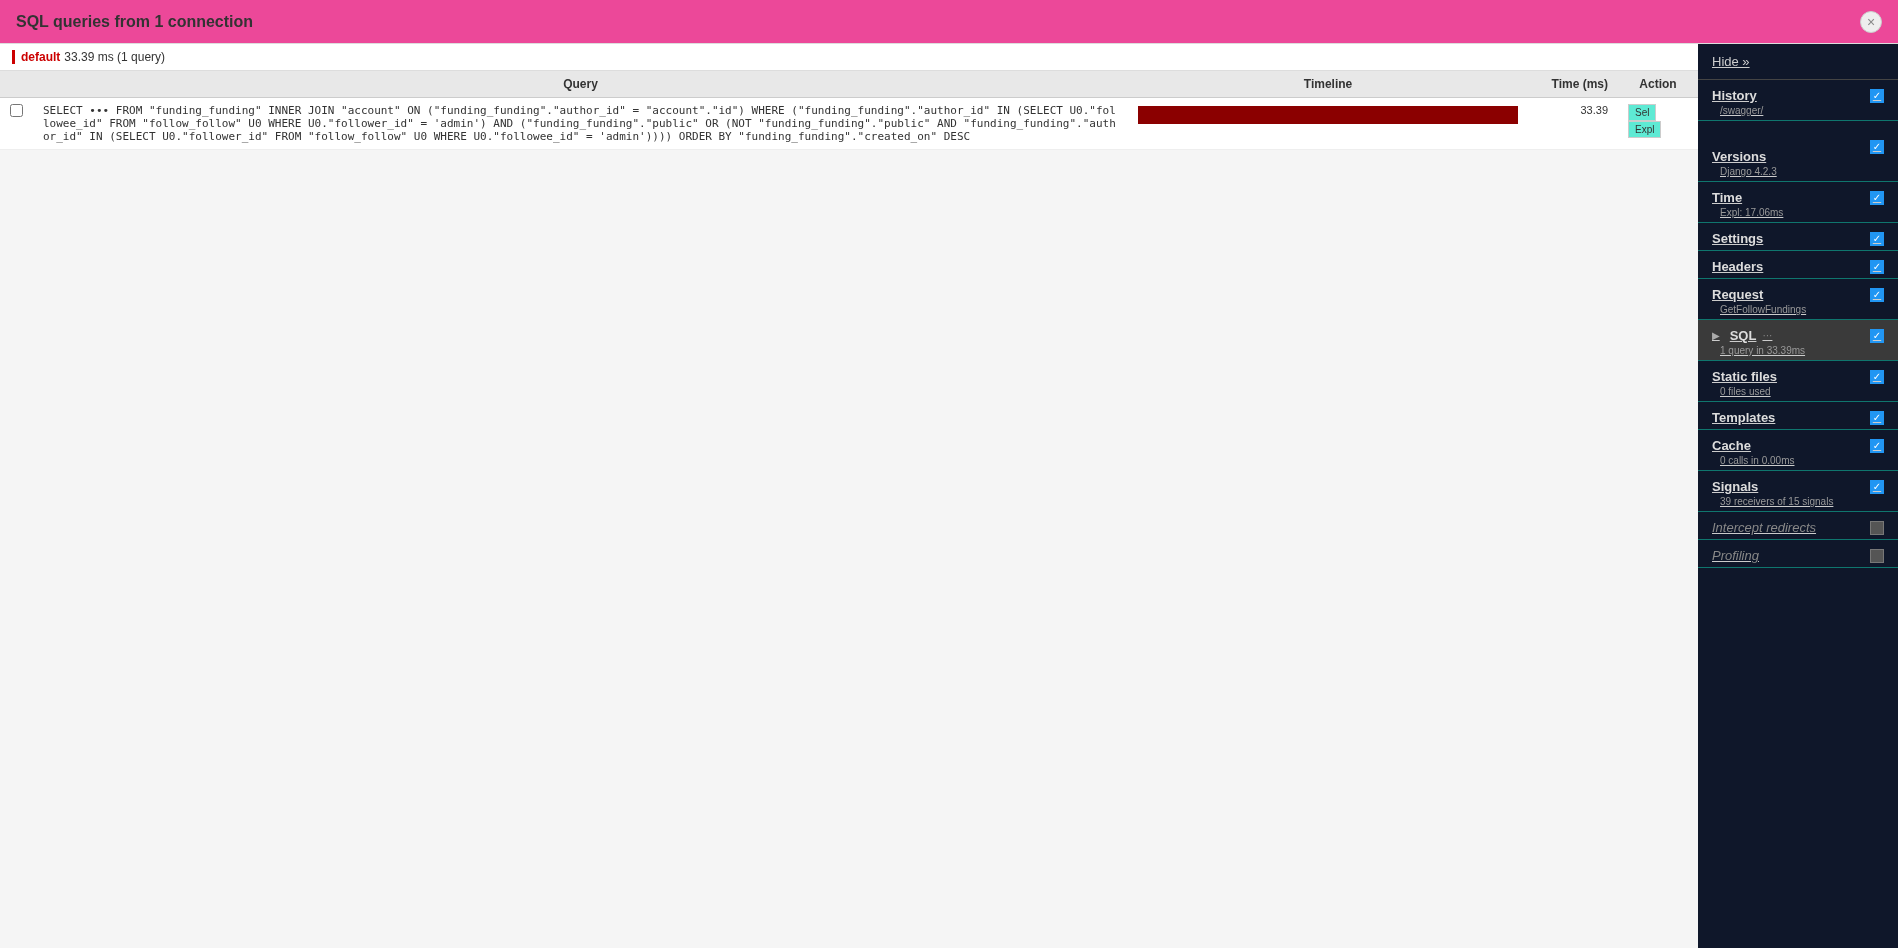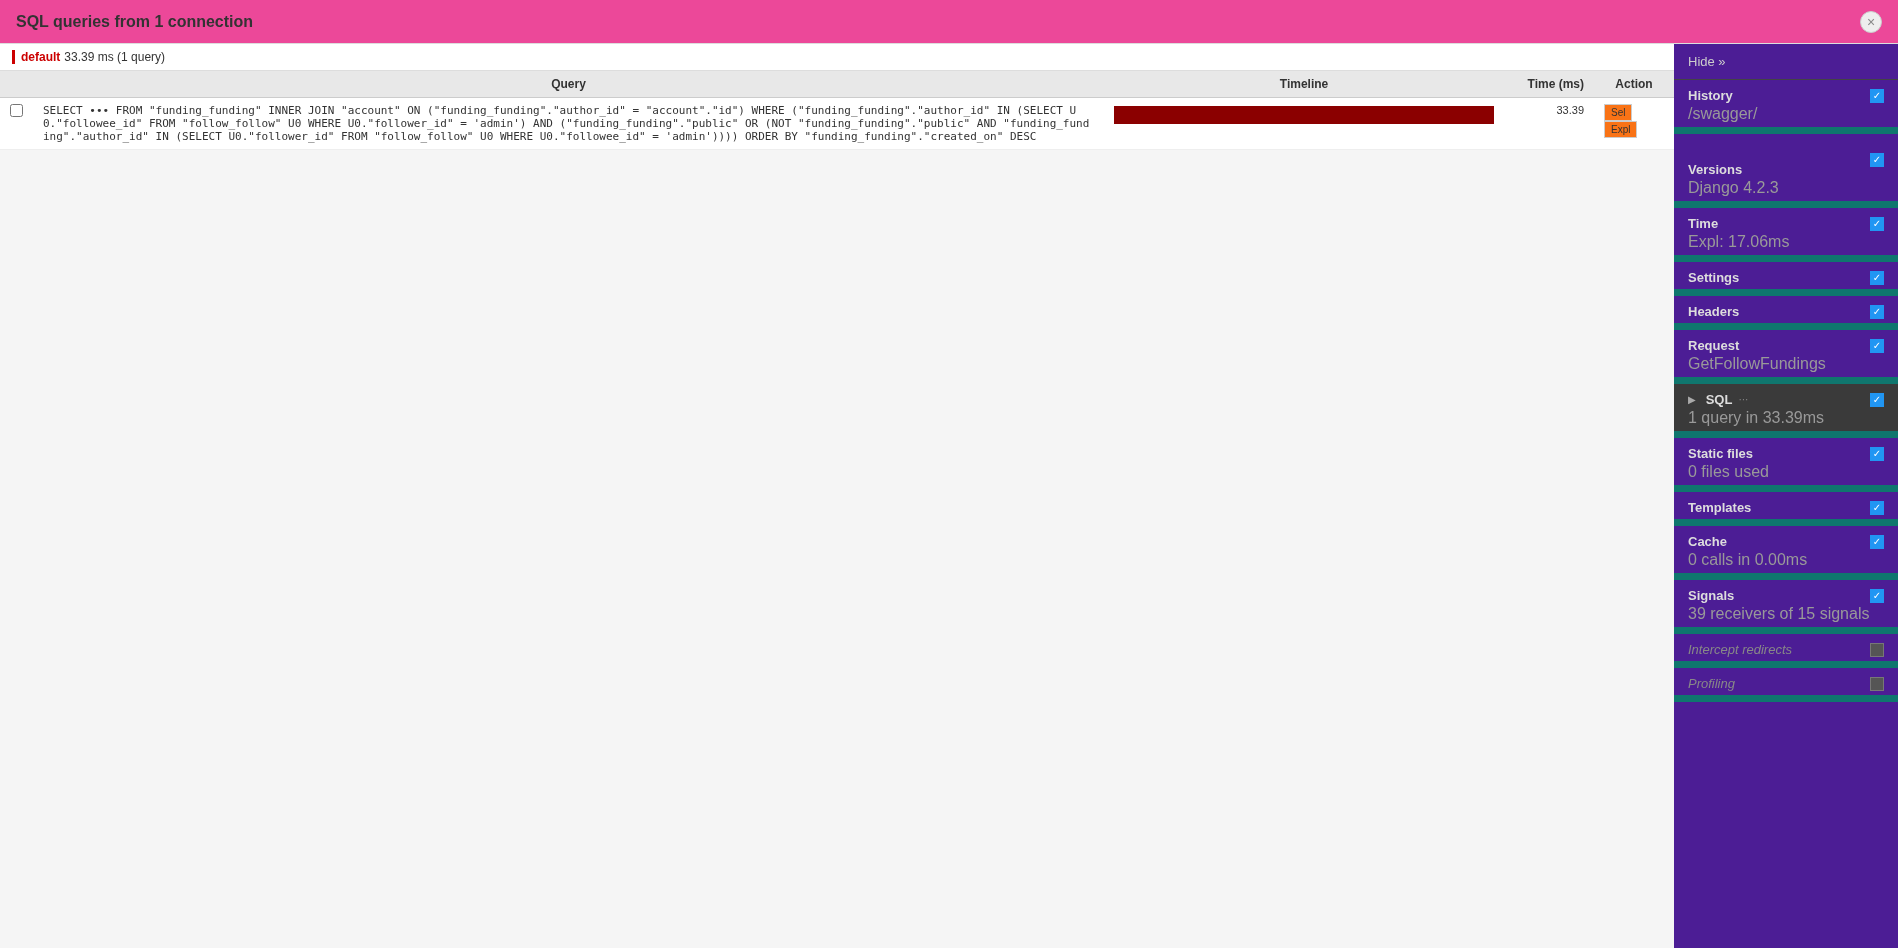--- a/index.html
+++ b/index.html
@@ -115,76 +115,78 @@
       text-align: right;
       width: 90px;
       font-size: 11px;
     }
     .sql-table tbody td.action-cell {
       width: 80px;
     }
     .action-btn {
       display: inline-block;
       padding: 2px 6px;
-      background: #f97316;
+      background: #5eead4;
       border: 1px solid #ccc;
       font-size: 10px;
       cursor: pointer;
       margin-right: 2px;
       color: #333;
     }
     .checkbox-cell {
       width: 24px;
       text-align: center;
     }
 
     
     .sidebar {
-      width: 224px;
-      background: #4c1d95;
+      width: 200px;
+      background: #0f172a;
       color: #ccc;
       display: flex;
       flex-direction: column;
       overflow-y: auto;
       flex-shrink: 0;
+      text-decoration: underline;
     }
 
     .sidebar-hide {
       padding: 10px 14px;
       color: #aaa;
       font-size: 13px;
       display: flex;
       align-items: center;
       justify-content: space-between;
       border-bottom: 1px solid #444;
     }
     .sidebar-hide span { cursor: pointer; color: #ccc; }
 
     .sidebar-item {
       padding: 8px 14px 4px 14px;
-      border-bottom: 7px solid #0f766e;
+      border-bottom: 1px solid #0f766e;
       cursor: pointer;
     }
     .sidebar-item.active {
       background: #3a3a3a;
     }
     .sidebar-item-header {
       display: flex;
       align-items: center;
       justify-content: space-between;
     }
     .sidebar-item-title {
       font-size: 13px;
       font-weight: bold;
       color: #ddd;
     }
     .sidebar-item-subtitle {
-      font-size: 16px;
+      font-size: 10px;
       color: #999;
       margin-top: 2px;
+      margin-left: 8px;
     }
     .sidebar-item-title.italic {
       font-style: italic;
       font-weight: normal;
       color: #888;
     }
     .checkbox-blue {
       width: 14px;
       height: 14px;
       background: #2196F3;

